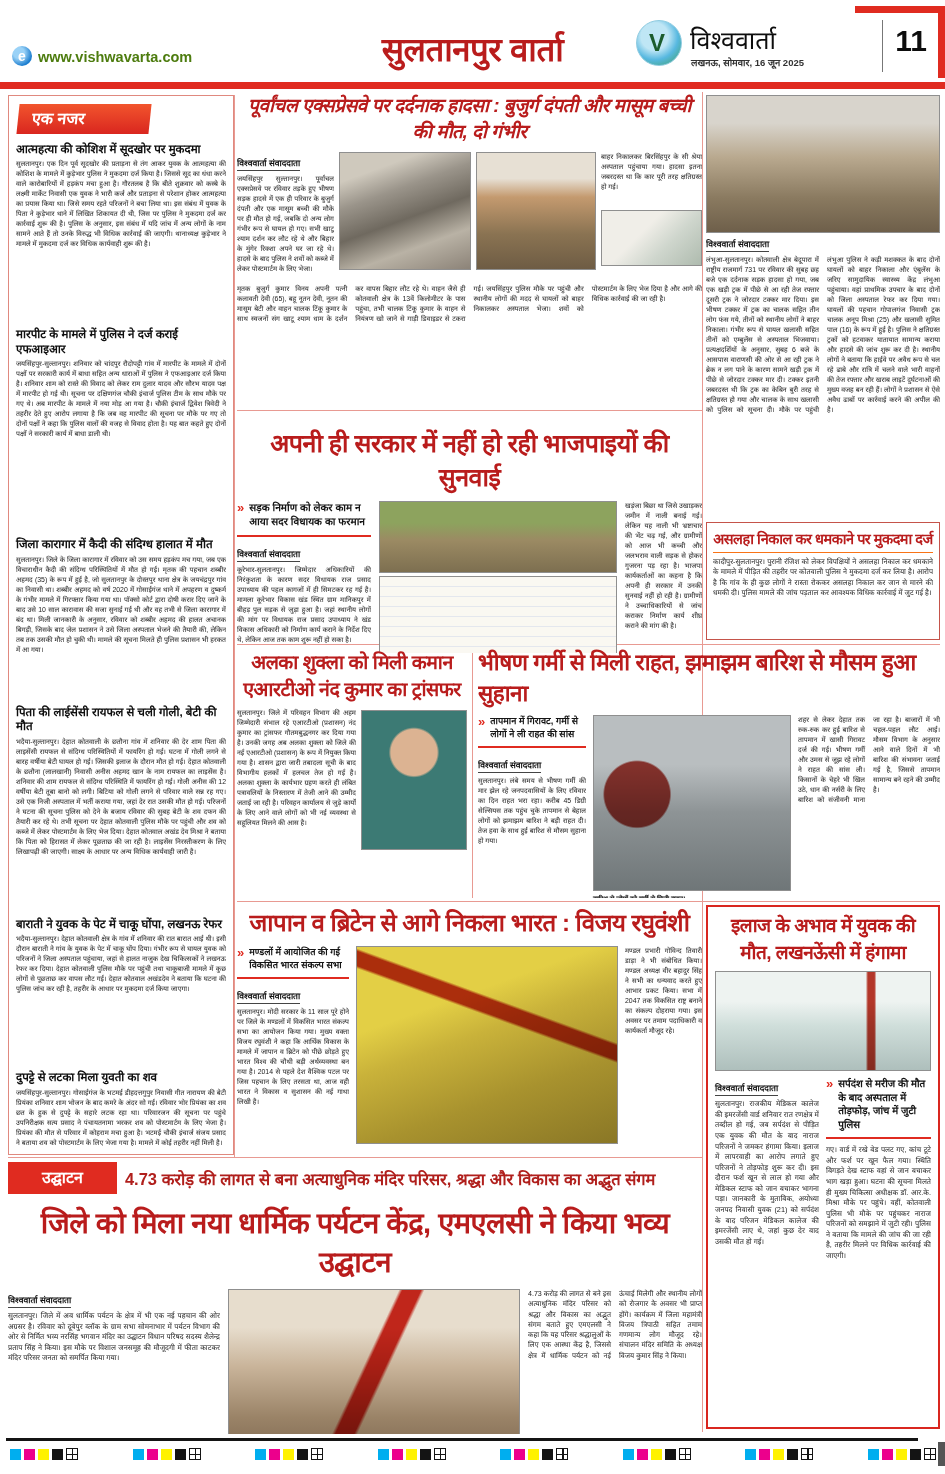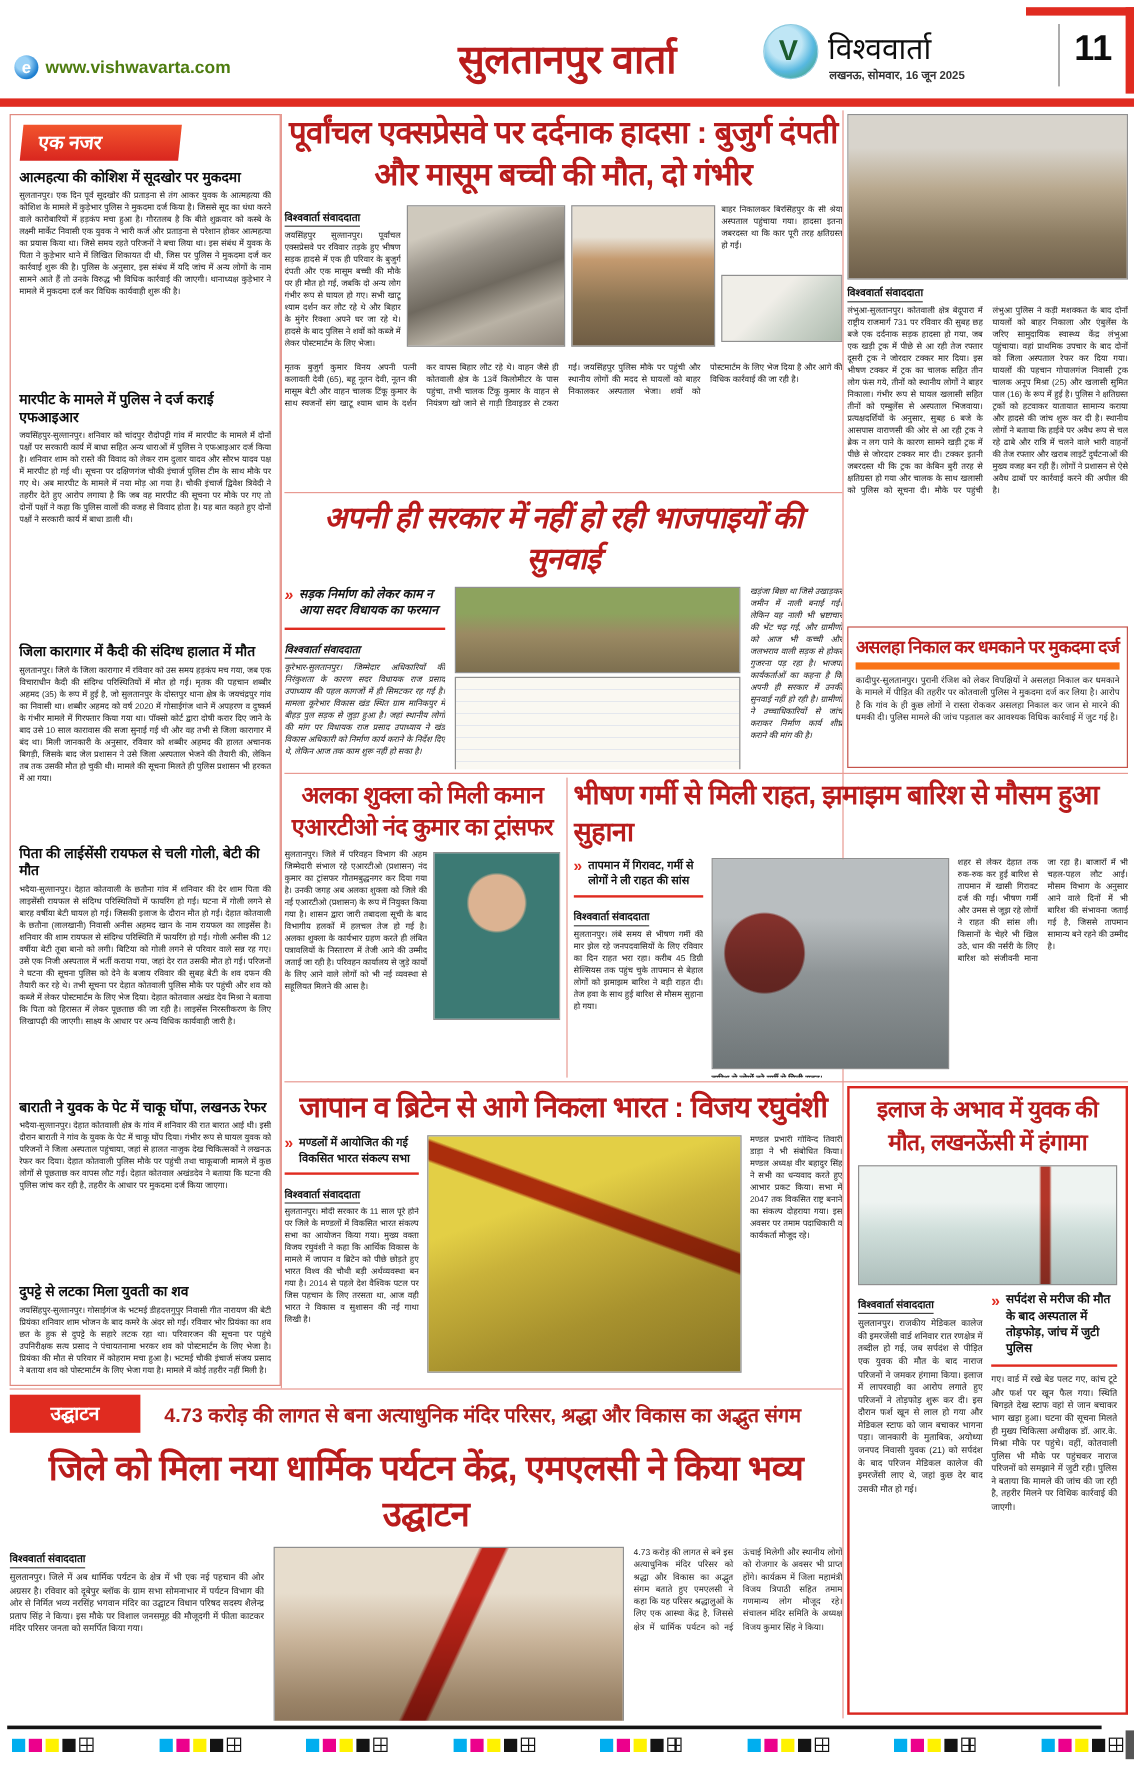--- a/index.html
+++ b/index.html
@@ -72,37 +72,37 @@
   <div class="body-text" style="height:172px;">भदैया-सुल्तानपुर। देहात कोतवाली के छतौना गांव में शनिवार की देर शाम पिता की लाइसेंसी रायफल से संदिग्ध परिस्थितियों में फायरिंग हो गई। घटना में गोली लगने से बारह वर्षीया बेटी घायल हो गई। जिसकी इलाज के दौरान मौत हो गई। देहात कोतवाली के छतौना (लालखानी) निवासी अनीस अहमद खान के नाम रायफल का लाइसेंस है। शनिवार की शाम रायफल से संदिग्ध परिस्थिति में फायरिंग हो गई। गोली अनीस की 12 वर्षीया बेटी तूबा बानो को लगी। बिटिया को गोली लगने से परिवार वाले सन्न रह गए। उसे एक निजी अस्पताल में भर्ती कराया गया, जहां देर रात उसकी मौत हो गई। परिजनों ने घटना की सूचना पुलिस को देने के बजाय रविवार की सुबह बेटी के शव दफन की तैयारी कर रहे थे। तभी सूचना पर देहात कोतवाली पुलिस मौके पर पहुंची और शव को कब्जे में लेकर पोस्टमार्टम के लिए भेज दिया। देहात कोतवाल अखंड देव मिश्रा ने बताया कि पिता को हिरासत में लेकर पूछताछ की जा रही है। लाइसेंस निरस्तीकरण के लिए लिखापढ़ी की जाएगी। साक्ष्य के आधार पर अन्य विधिक कार्यवाही जारी है।</div>
 
   <div class="brief-title">बाराती ने युवक के पेट में चाकू घोंपा, लखनऊ रेफर</div>
   <div class="body-text" style="height:128px;">भदैया-सुल्तानपुर। देहात कोतवाली क्षेत्र के गांव में शनिवार की रात बारात आई थी। इसी दौरान बाराती ने गांव के युवक के पेट में चाकू घोंप दिया। गंभीर रूप से घायल युवक को परिजनों ने जिला अस्पताल पहुंचाया, जहां से हालत नाजुक देख चिकित्सकों ने लखनऊ रेफर कर दिया। देहात कोतवाली पुलिस मौके पर पहुंची तथा चाकूबाजी मामले में कुछ लोगों से पूछताछ कर वापस लौट गई। देहात कोतवाल अखंडदेव ने बताया कि घटना की पुलिस जांच कर रही है, तहरीर के आधार पर मुकदमा दर्ज किया जाएगा।</div>
 
   <div class="brief-title">दुपट्टे से लटका मिला युवती का शव</div>
   <div class="body-text" style="height:96px;">जयसिंहपुर-सुल्तानपुर। गोसाईगंज के भटमई डीहदत्तगुपुर निवासी गीत नारायण की बेटी प्रियंका शनिवार शाम भोजन के बाद कमरे के अंदर सो गई। रविवार भोर प्रियंका का शव छत के हुक से दुपट्टे के सहारे लटक रहा था। परिवारजन की सूचना पर पहुंचे उपनिरीक्षक सत्य प्रसाद ने पंचायतनामा भरकर शव को पोस्टमार्टम के लिए भेजा है। प्रियंका की मौत से परिवार में कोहराम मचा हुआ है। भटमई चौकी इंचार्ज संजय प्रसाद ने बताया शव को पोस्टमार्टम के लिए भेजा गया है। मामले में कोई तहरीर नहीं मिली है।</div>
 </div>
 
 <div class="abs" style="left:237px;top:93px;width:465px;height:315px;overflow:hidden;">
-  <div class="headline" style="font-size:26px;line-height:1.35;">पूर्वांचल एक्सप्रेसवे पर दर्दनाक हादसा : बुजुर्ग दंपती और मासूम बच्ची की मौत, दो गंभीर</div>
+  <div class="headline" style="font-size:19px;line-height:1.35;font-style:italic;">पूर्वांचल एक्सप्रेसवे पर दर्दनाक हादसा : बुजुर्ग दंपती और मासूम बच्ची की मौत, दो गंभीर</div>
   <div style="display:flex;gap:5px;margin-top:8px;">
     <div style="width:97px;flex:none;">
       <div class="byline">विश्ववार्ता संवाददाता</div>
       <div class="body-text" style="height:104px;">जयसिंहपुर सुल्तानपुर। पूर्वांचल एक्सप्रेसवे पर रविवार तड़के हुए भीषण सड़क हादसे में एक ही परिवार के बुजुर्ग दंपती और एक मासूम बच्ची की मौके पर ही मौत हो गई, जबकि दो अन्य लोग गंभीर रूप से घायल हो गए। सभी खाटू श्याम दर्शन कर लौट रहे थे और बिहार के मुंगेर रिक्शा अपने घर जा रहे थे। हादसे के बाद पुलिस ने शवों को कब्जे में लेकर पोस्टमार्टम के लिए भेजा।</div>
     </div>
     <div class="photo" style="width:132px;height:118px;flex:none;background:linear-gradient(160deg,#cfc9bd 0 18%,#9a948a 35%,#6f695f 55%,#b9b2a5 75%,#8c8378 100%);"></div>
     <div class="photo" style="width:120px;height:118px;flex:none;background:linear-gradient(180deg,#e7e0d4 0 22%,#c49a6f 38%,#8a7352 70%,#6e5c44 100%);"></div>
     <div style="flex:1;">
       <div class="body-text" style="height:58px;">बाहर निकालकर बिरसिंहपुर के सी श्रेया अस्पताल पहुंचाया गया। हादसा इतना जबरदस्त था कि कार पूरी तरह क्षतिग्रस्त हो गई।</div>
       <div class="photo" style="width:100%;height:56px;background:linear-gradient(135deg,#f0eee8 0 40%,#cfd6cd 65%,#aebbae 100%);"></div>
     </div>
   </div>
   <div class="body-text cols4" style="margin-top:6px;height:78px;">मृतक बुजुर्ग कुमार विनय अपनी पत्नी कलावती देवी (65), बहू नूतन देवी, नूतन की मासूम बेटी और वाहन चालक टिंकू कुमार के साथ स्वजनों संग खाटू श्याम धाम के दर्शन कर वापस बिहार लौट रहे थे। वाहन जैसे ही कोतवाली क्षेत्र के 13वें किलोमीटर के पास पहुंचा, तभी चालक टिंकू कुमार के वाहन से नियंत्रण खो जाने से गाड़ी डिवाइडर से टकरा गई। जयसिंहपुर पुलिस मौके पर पहुंची और स्थानीय लोगों की मदद से घायलों को बाहर निकालकर अस्पताल भेजा। शवों को पोस्टमार्टम के लिए भेज दिया है और आगे की विधिक कार्रवाई की जा रही है।</div>
 </div>
 
-<div class="abs" style="left:237px;top:413px;width:465px;height:228px;overflow:hidden;font-style:italic;">
+<div class="abs" style="left:237px;top:425px;width:465px;height:228px;overflow:hidden;">
   <div class="headline" style="font-size:25px;">अपनी ही सरकार में नहीं हो रही भाजपाइयों की सुनवाई</div>
   <div style="display:flex;gap:8px;margin-top:8px;">
     <div style="width:134px;flex:none;">
       <div class="subhead-wrap">
         <div class="subhead">
             <span class="chev">»</span>
             <span>सड़क निर्माण को लेकर काम न आया सदर विधायक का फरमान</span>
           </div>
       </div>
       <div class="byline">विश्ववार्ता संवाददाता</div>
@@ -164,21 +164,21 @@
   </div>
 </div>
 
 <div class="abs" style="left:706px;top:90px;width:234px;height:426px;overflow:hidden;">
   <div class="photo" style="width:100%;height:138px;margin-top:5px;background:linear-gradient(180deg,#d8d4cc 0 20%,#b9a98f 45%,#8a7a60 75%,#6e5f4a 100%);"></div>
   <div class="byline" style="margin-top:5px;">विश्ववार्ता संवाददाता</div>
   <div class="body-text cols2" style="height:218px;">लंभुआ-सुलतानपुर। कोतवाली क्षेत्र बेदूपारा में राष्ट्रीय राजमार्ग 731 पर रविवार की सुबह छह बजे एक दर्दनाक सड़क हादसा हो गया, जब एक खड़ी ट्रक में पीछे से आ रही तेज रफ्तार दूसरी ट्रक ने जोरदार टक्कर मार दिया। इस भीषण टक्कर में ट्रक का चालक सहित तीन लोग फंस गये, तीनों को स्थानीय लोगों ने बाहर निकाला। गंभीर रूप से घायल खलासी सहित तीनों को एम्बुलेंस से अस्पताल भिजवाया। प्रत्यक्षदर्शियों के अनुसार, सुबह 6 बजे के आसपास वाराणसी की ओर से आ रही ट्रक ने ब्रेक न लग पाने के कारण सामने खड़ी ट्रक में पीछे से जोरदार टक्कर मार दी। टक्कर इतनी जबरदस्त थी कि ट्रक का केबिन बुरी तरह से क्षतिग्रस्त हो गया और चालक के साथ खलासी को पुलिस को सूचना दी। मौके पर पहुंची लंभुआ पुलिस ने कड़ी मशक्कत के बाद दोनों घायलों को बाहर निकाला और एंबुलेंस के जरिए सामुदायिक स्वास्थ्य केंद्र लंभुआ पहुंचाया। वहां प्राथमिक उपचार के बाद दोनों को जिला अस्पताल रेफर कर दिया गया। घायलों की पहचान गोपालगंज निवासी ट्रक चालक अनूप मिश्रा (25) और खलासी सुमित पाल (16) के रूप में हुई है। पुलिस ने क्षतिग्रस्त ट्रकों को हटवाकर यातायात सामान्य कराया और हादसे की जांच शुरू कर दी है। स्थानीय लोगों ने बताया कि हाईवे पर अवैध रूप से चल रहे ढाबे और रात्रि में चलने वाले भारी वाहनों की तेज रफ्तार और खराब लाइटें दुर्घटनाओं की मुख्य वजह बन रही हैं। लोगों ने प्रशासन से ऐसे अवैध ढाबों पर कार्रवाई करने की अपील की है।</div>
 </div>
 
 <div class="abs" style="left:706px;top:522px;width:234px;height:118px;border:1.5px solid #c5534a;padding:5px 6px;overflow:hidden;">
-  <div class="headline" style="font-size:14.5px;border-bottom:6px solid #f97316;padding-bottom:4px;margin-bottom:4px;">असलहा निकाल कर धमकाने पर मुकदमा दर्ज</div>
+  <div class="headline" style="font-size:14.5px;border-bottom:1px solid #f97316;padding-bottom:4px;margin-bottom:4px;">असलहा निकाल कर धमकाने पर मुकदमा दर्ज</div>
   <div class="body-text" style="height:78px;font-size:7.2px;">कादीपुर-सुलतानपुर। पुरानी रंजिश को लेकर विपक्षियों ने असलहा निकाल कर धमकाने के मामले में पीड़ित की तहरीर पर कोतवाली पुलिस ने मुकदमा दर्ज कर लिया है। आरोप है कि गांव के ही कुछ लोगों ने रास्ता रोककर असलहा निकाल कर जान से मारने की धमकी दी। पुलिस मामले की जांच पड़ताल कर आवश्यक विधिक कार्रवाई में जुट गई है।</div>
 </div>
 
 <div class="abs" style="left:706px;top:905px;width:234px;height:524px;border:2px solid #d9261f;padding:6px 7px;overflow:hidden;">
   <div class="headline" style="font-size:19px;line-height:1.4;">इलाज के अभाव में युवक की मौत, लखनऊेंसी में हंगामा</div>
   <div class="photo" style="width:100%;height:100px;margin-top:5px;background:linear-gradient(180deg,#eef3f1 0 30%,#cfdeda 55%,#aebfbc 100%),linear-gradient(90deg,transparent 70%,#c0392b 71% 74%,transparent 75%);background-blend-mode:multiply;"></div>
   <div style="display:flex;gap:7px;margin-top:6px;">
     <div style="width:104px;flex:none;">
       <div class="byline">विश्ववार्ता संवाददाता</div>
       <div class="body-text" style="height:318px;font-size:7.3px;">सुलतानपुर। राजकीय मेडिकल कालेज की इमरजेंसी वार्ड शनिवार रात रणक्षेत्र में तब्दील हो गई, जब सर्पदंश से पीड़ित एक युवक की मौत के बाद नाराज परिजनों ने जमकर हंगामा किया। इलाज में लापरवाही का आरोप लगाते हुए परिजनों ने तोड़फोड़ शुरू कर दी। इस दौरान फर्श खून से लाल हो गया और मेडिकल स्टाफ को जान बचाकर भागना पड़ा। जानकारी के मुताबिक, अयोध्या जनपद निवासी युवक (21) को सर्पदंश के बाद परिजन मेडिकल कालेज की इमरजेंसी लाए थे, जहां कुछ देर बाद उसकी मौत हो गई।</div>
@@ -189,21 +189,21 @@
             <span class="chev">»</span>
             <span>सर्पदंश से मरीज की मौत के बाद अस्पताल में तोड़फोड़, जांच में जुटी पुलिस</span>
           </div>
       </div>
       <div class="body-text" style="height:268px;font-size:7.3px;">गए। वार्ड में रखे बेड पलट गए, कांच टूटे और फर्श पर खून फैल गया। स्थिति बिगड़ते देख स्टाफ वहां से जान बचाकर भाग खड़ा हुआ। घटना की सूचना मिलते ही मुख्य चिकित्सा अधीक्षक डॉ. आर.के. मिश्रा मौके पर पहुंचे। वहीं, कोतवाली पुलिस भी मौके पर पहुंचकर नाराज परिजनों को समझाने में जुटी रही। पुलिस ने बताया कि मामले की जांच की जा रही है, तहरीर मिलने पर विधिक कार्रवाई की जाएगी।</div>
     </div>
   </div>
 </div>
 
 <div class="abs" style="left:8px;top:1162px;width:694px;height:272px;overflow:hidden;">
-  <div style="display:flex;align-items:center;gap:20px;">
+  <div style="display:flex;align-items:center;gap:8px;">
     <div style="background:#e02b20;color:#fff;font-weight:800;font-size:16px;padding:4px 34px 6px;flex:none;">उद्घाटन</div>
     <div style="color:#b01f1c;font-weight:800;font-size:16.5px;">4.73 करोड़ की लागत से बना अत्याधुनिक मंदिर परिसर, श्रद्धा और विकास का अद्भुत संगम</div>
   </div>
   <div class="headline" style="font-size:29px;margin-top:8px;">जिले को मिला नया धार्मिक पर्यटन केंद्र, एमएलसी ने किया भव्य उद्घाटन</div>
   <div style="display:flex;gap:8px;margin-top:9px;">
     <div style="width:212px;flex:none;">
       <div class="byline">विश्ववार्ता संवाददाता</div>
       <div class="body-text" style="height:158px;font-size:7.3px;">सुलतानपुर। जिले में अब धार्मिक पर्यटन के क्षेत्र में भी एक नई पहचान की ओर अग्रसर है। रविवार को दूबेपुर ब्लॉक के ग्राम सभा सोमनाभार में पर्यटन विभाग की ओर से निर्मित भव्य नरसिंह भगवान मंदिर का उद्घाटन विधान परिषद सदस्य शैलेन्द्र प्रताप सिंह ने किया। इस मौके पर विशाल जनसमूह की मौजूदगी में फीता काटकर मंदिर परिसर जनता को समर्पित किया गया।</div>
     </div>
     <div class="photo" style="width:292px;height:172px;flex:none;background:linear-gradient(180deg,#e7ddcd 0 22%,#c9b49a 45%,#9a8367 75%,#7d6750 100%),linear-gradient(115deg,transparent 46%,#d42c22 47% 52%,transparent 53%);background-blend-mode:multiply;"></div>

